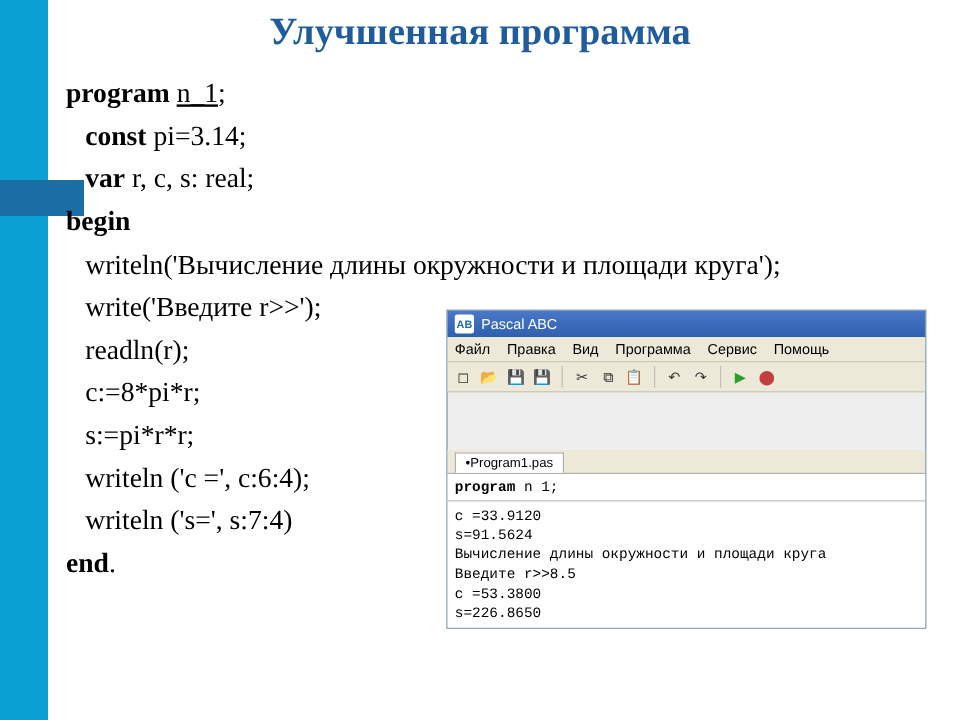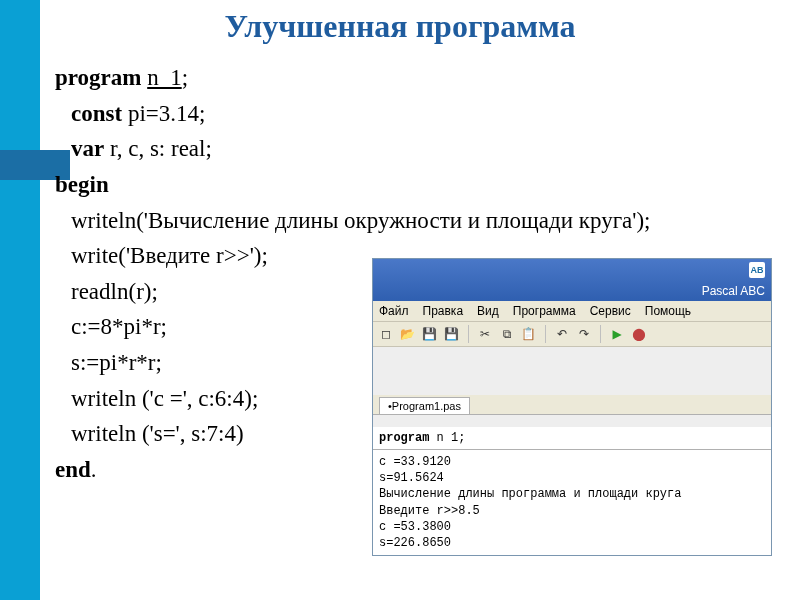--- a/index.html
+++ b/index.html
@@ -7,29 +7,29 @@
   .page { position: relative; width: 800px; height: 600px; background: #fff; }
   .left-bar { position: absolute; left: 0; top: 0; width: 40px; height: 600px; background: #0aa0d4; }
   .left-accent { position: absolute; left: 0; top: 150px; width: 70px; height: 30px; background: #1b6ea5; }
   .title { position: absolute; top: 8px; left: 0; width: 800px; text-align: center; font-size: 32px; font-weight: bold; color: #1f5c9e; }
   .code { position: absolute; left: 55px; top: 60px; font-size: 23px; line-height: 1.55; color: #000; }
   .code .ind { margin-left: 16px; display: block; }
   .kw { font-weight: bold; }
   .pname { text-decoration: underline; }
 
   .ide { position: absolute; left: 372px; top: 258px; width: 400px; border: 1px solid #7a96b0; background: #eee; font-family: Tahoma, Arial, sans-serif; font-size: 12px; }
-  .ide-title { background: linear-gradient(#4a78c8, #2f5fb0); color: #fff; padding: 3px 6px; display: flex; align-items: flex-end; gap: 6px; flex-direction: column; }
+  .ide-title { background: linear-gradient(#4a78c8, #2f5fb0); color: #fff; padding: 3px 6px; display: flex; align-items: center; gap: 6px; }
   .ide-title .icon-pa { width: 16px; height: 16px; background: #fff; color: #1b6ea5; font-size: 9px; font-weight: bold; display: flex; align-items: center; justify-content: center; border-radius: 2px; }
   .ide-menu { background: #ece9d8; padding: 3px 6px; display: flex; gap: 14px; color: #000; border-bottom: 1px solid #c8c4b4; }
   .ide-tools { background: #ece9d8; padding: 3px 4px; display: flex; align-items: center; gap: 4px; border-bottom: 1px solid #c8c4b4; }
   .tbtn { width: 18px; height: 18px; display: flex; align-items: center; justify-content: center; font-size: 12px; color: #333; }
   .sep { width: 1px; height: 18px; background: #bfbfbf; margin: 0 3px; }
   .ide-tabs { background: #ece9d8; padding: 2px 6px 0 6px; border-bottom: 1px solid #b0b0b0; margin-top: 48px; }
   .tab { display: inline-block; background: #fff; border: 1px solid #b0b0b0; border-bottom: none; padding: 2px 8px; font-size: 11px; }
-  .ide-src { background: #fff; padding: 4px 6px; border-bottom: 1px solid #b0b0b0; font-family: "Courier New", monospace; font-size: 12px; margin-top: 12px; }
+  .ide-src { background: #fff; padding: 4px 6px; border-bottom: 1px solid #b0b0b0; font-family: "Courier New", monospace; font-size: 12px; }
   .ide-src .pk { font-weight: bold; }
   .ide-out { background: #fff; padding: 4px 6px; font-family: "Courier New", monospace; font-size: 12px; line-height: 1.35; white-space: pre; }
 
   .play { color: #2aa02a; }
   .stop { color: #c04040; }
 </style>
 </head>
 <body>
 
 <div class="page">
@@ -90,18 +90,18 @@
       <span class="tbtn stop">⬤</span>
     </div>
     <div class="ide-tabs">
       <span class="tab">•<span>Program1.pas</span></span>
     </div>
     <div class="ide-src">
       <span class="pk">program</span><span> n 1;</span>
     </div>
     <div class="ide-out"><span>c =33.9120</span>
 <span>s=91.5624</span>
-<span>Вычисление длины программа и площади круга</span>
+<span>Вычисление длины окружности и площади круга</span>
 <span>Введите r&gt;&gt;8.5</span>
 <span>c =53.3800</span>
 <span>s=226.8650</span></div>
   </div>
 </div>
 
 </body></html>

